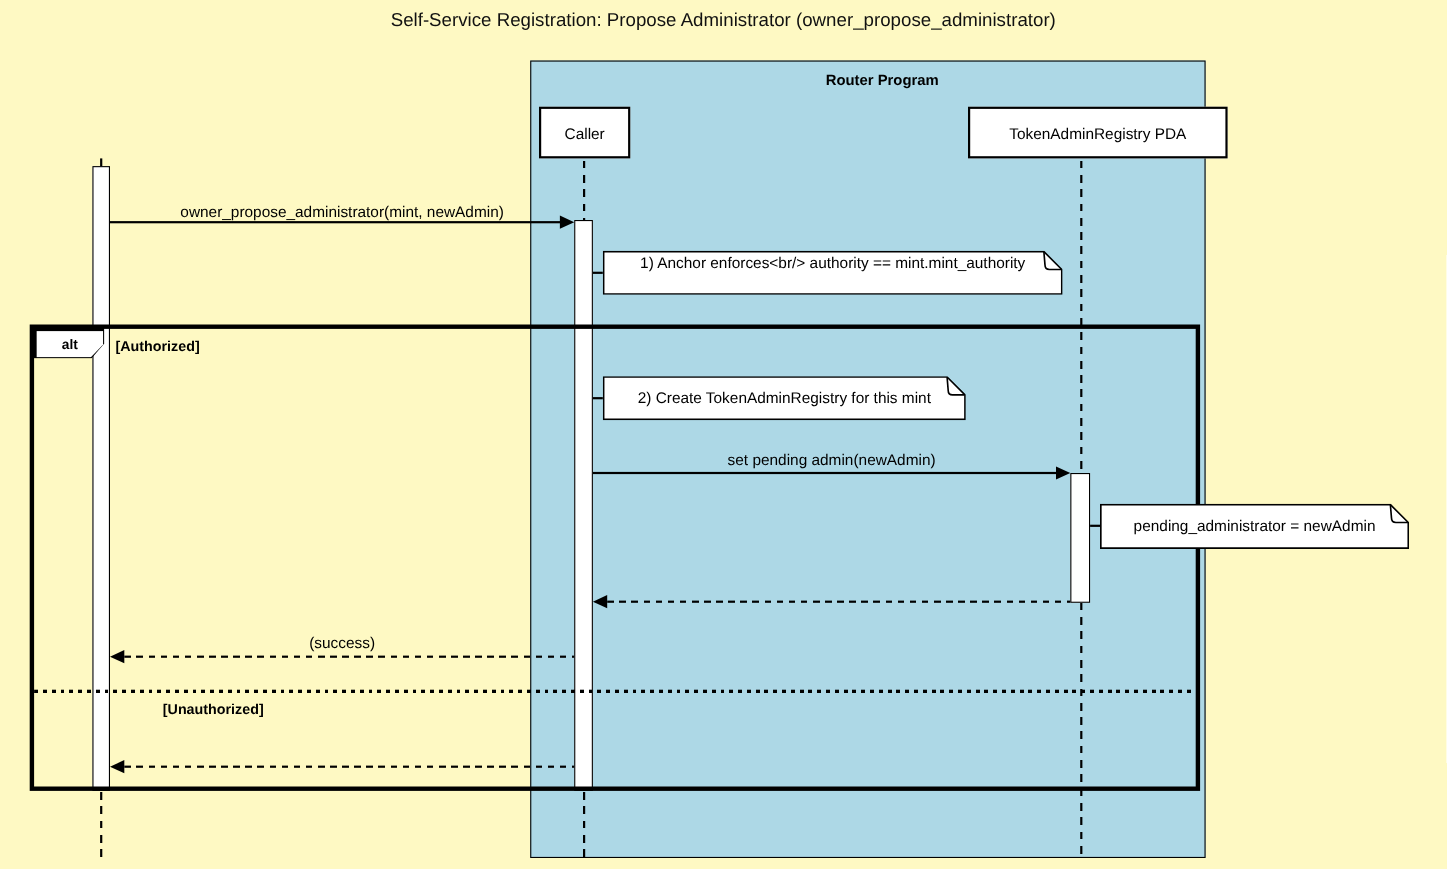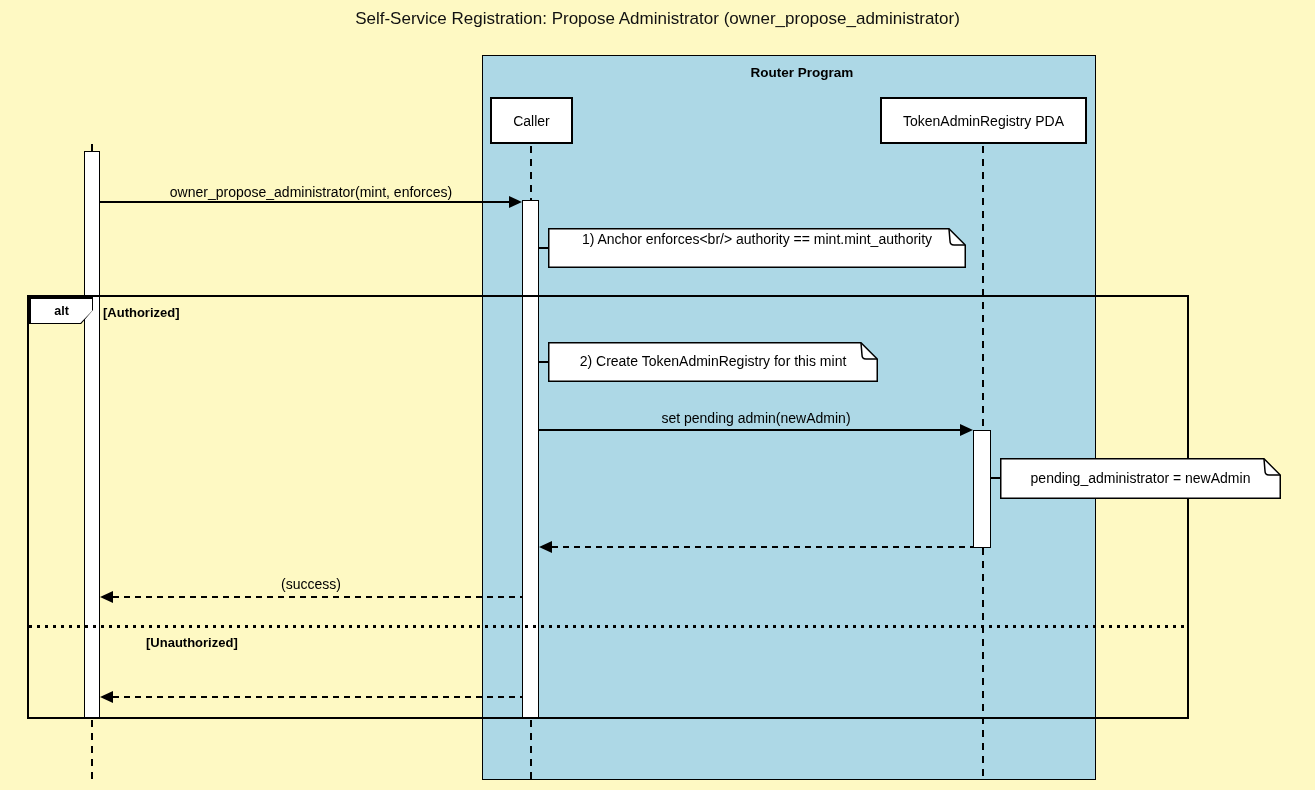--- a/index.html
+++ b/index.html
@@ -50,22 +50,22 @@
   }
   .msg-label {
     position:absolute; text-align:center; font-size:14px; white-space:nowrap;
   }
   .note {
     position:absolute; display:flex; align-items:center; justify-content:center;
   }
   .note svg { position:absolute; left:0; top:0; }
   .note span { position:relative; font-size:14px; white-space:nowrap; padding-bottom:2px; }
   .alt-frame {
-    position:absolute; left:27px; top:295px; width:1162px; height:424px;
-    border:2px solid #000000;
+    position:absolute; left:27px; top:295px; width:1064px; height:424px;
+    border:4px solid #000000;
   }
   .alt-tab {
     position:absolute; left:-2px; top:-2px; width:66px; height:29px; background:#000;
     clip-path:polygon(0 0,100% 0,100% 52%,82% 100%,0 100%);
   }
   .alt-tab-inner {
     position:absolute; left:2px; top:2px; width:61px; height:24px; background:#fff;
     clip-path:polygon(0 0,100% 0,100% 50%,81% 100%,0 100%);
     display:flex; align-items:center; justify-content:center;
     font-size:12.5px; font-weight:bold;
@@ -91,29 +91,29 @@
   <div class="lifeline-solid" style="left:91px; top:144px; height:8px;"></div>
   <div class="lifeline" style="left:91px; top:720px; height:60px;"></div>
   <div class="lifeline" style="left:530px; top:146px; height:54px;"></div>
   <div class="lifeline" style="left:530px; top:720px; height:60px;"></div>
   <div class="lifeline" style="left:982px; top:146px; height:284px;"></div>
   <div class="lifeline" style="left:982px; top:548px; height:230px;"></div>
 
   <div class="pbox" style="left:490px; top:97px; width:83px;">
     <span>Caller</span>
   </div>
-  <div class="pbox" style="left:880px; top:97px; width:207px;">
+  <div class="pbox" style="left:880px; top:97px; width:236px;">
     <span>TokenAdminRegistry PDA</span>
   </div>
 
   <div class="act" style="left:84px; top:151px; width:16px; height:568px;"></div>
   <div class="act" style="left:522px; top:200px; width:17px; height:519px;"></div>
   <div class="act" style="left:973px; top:430px; width:18px; height:118px;"></div>
 
-  <div class="msg-label" style="left:100px; top:184px; width:422px;">owner_propose_administrator(mint, enforces)</div>
+  <div class="msg-label" style="left:100px; top:184px; width:422px;">owner_propose_administrator(mint, newAdmin)</div>
   <div class="hline-solid" style="left:100px; top:201px; width:411px;"></div>
   <div class="arrow-right" style="left:509px; top:196px;"></div>
 
   <div class="hline-solid" style="left:539px; top:247px; width:9px;"></div>
   <div class="note" style="left:548px; top:228px; width:418px; height:24px;">
     <svg width="418" height="40" viewBox="0 0 418 40">
       <path d="M0.75,0.75 L401,0.75 L417.25,17 L417.25,39.25 L0.75,39.25 Z" fill="#fff" stroke="#000" stroke-width="1.5"></path>
       <path d="M401,1 L402,13 Q402,17 406,17 L417,17" fill="none" stroke="#000" stroke-width="1.5"></path>
     </svg>
     <span>1) Anchor enforces&lt;br/&gt; authority == mint.mint_authority</span>

